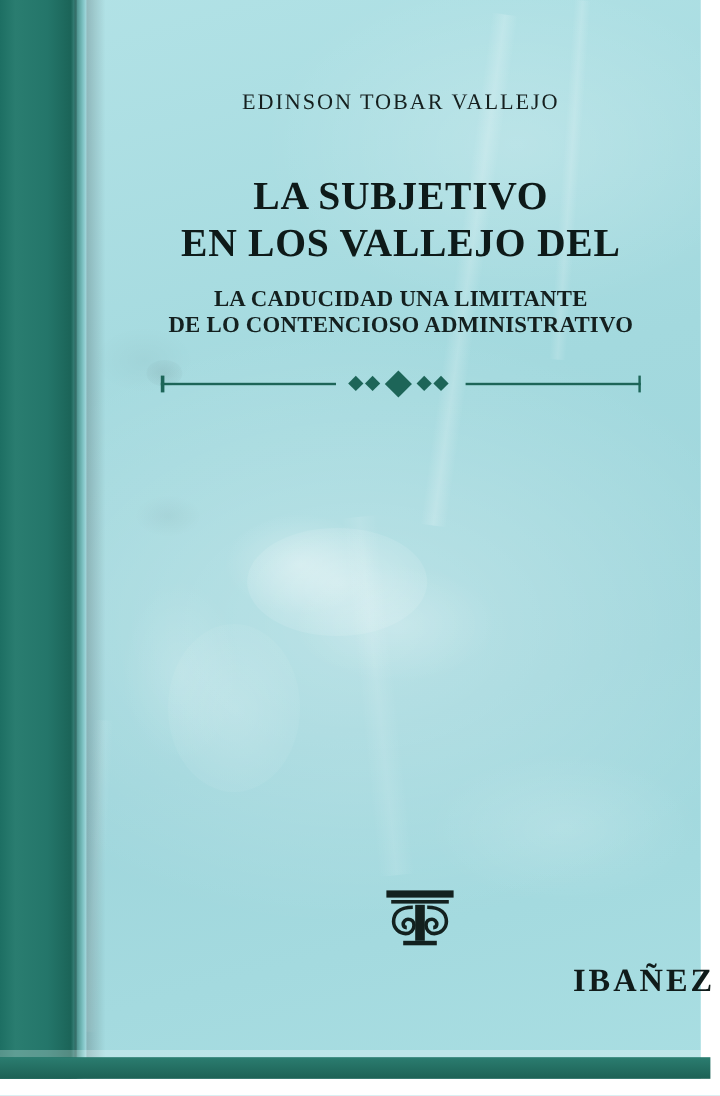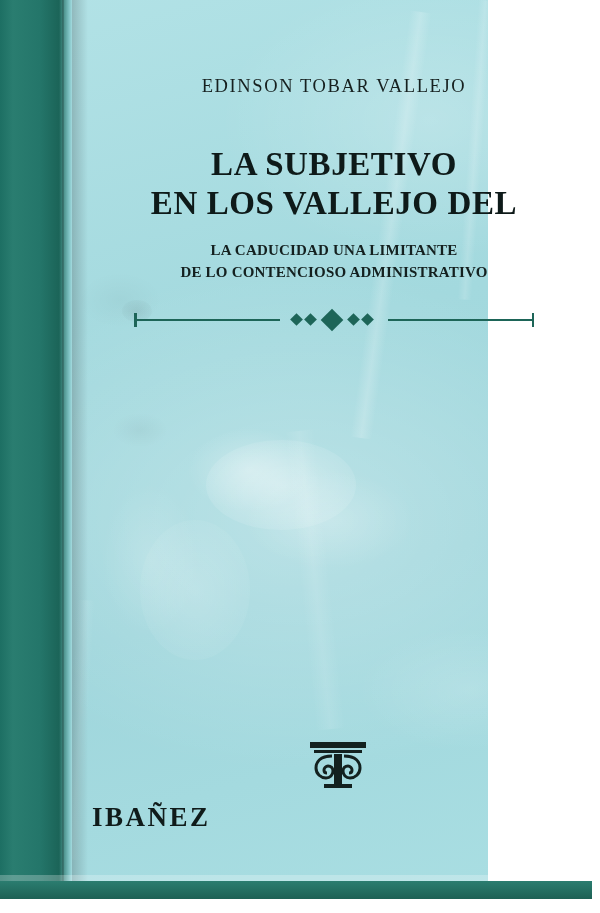--- a/index.html
+++ b/index.html
@@ -28,21 +28,21 @@
     position: absolute;
     inset: 0;
     background: #ffffff;
   }
 
   
   .cover-face {
     position: absolute;
     left: 0;
     top: 0;
-    width: 488px;
+    width: 584px;
     height: 899px;
     background:
       radial-gradient(ellipse 520px 360px at 300px 520px, rgba(255,255,255,0.28), rgba(255,255,255,0) 70%),
       radial-gradient(ellipse 300px 200px at 430px 120px, rgba(255,255,255,0.20), rgba(255,255,255,0) 70%),
       linear-gradient(165deg, #b2e2e6 0%, #a3d9de 40%, #9fd6dc 65%, #a9dee2 100%);
   }
 
   
   .mottle {
     position: absolute;
@@ -131,21 +131,21 @@
     letter-spacing: 0.6px;
     color: #0e1a19;
   }
 
   .subtitle-block {
     margin-top: 16px;
   }
   .subtitle-line {
     font-family: "Liberation Serif", serif;
     font-weight: 700;
-    font-size: 15px;
+    font-size: 19px;
     line-height: 22px;
     letter-spacing: 0.2px;
     color: #14201f;
   }
 
   
   .divider {
     position: relative;
     margin: 26px auto 0;
     width: 400px;
@@ -176,24 +176,24 @@
   }
   .divider .dia.d1 { left: 158px; width: 9px; height: 9px; top: 6px; }
   .divider .dia.d2 { left: 172px; width: 9px; height: 9px; top: 6px; }
   .divider .dia.d3 { left: 190px; width: 16px; height: 16px; top: 3px; }
   .divider .dia.d4 { left: 215px; width: 9px; height: 9px; top: 6px; }
   .divider .dia.d5 { left: 229px; width: 9px; height: 9px; top: 6px; }
 
   
   .publisher {
     position: absolute;
-    left: 4px;
+    left: 16px;
     top: 740px;
     width: 492px;
-    text-align: left;
+    text-align: right;
   }
   .logo-mark {
     display: block;
     margin: 0 auto;
     width: 64px;
     height: 48px;
   }
   .publisher-name {
     margin-top: 14px;
     font-family: "Liberation Serif", serif;

